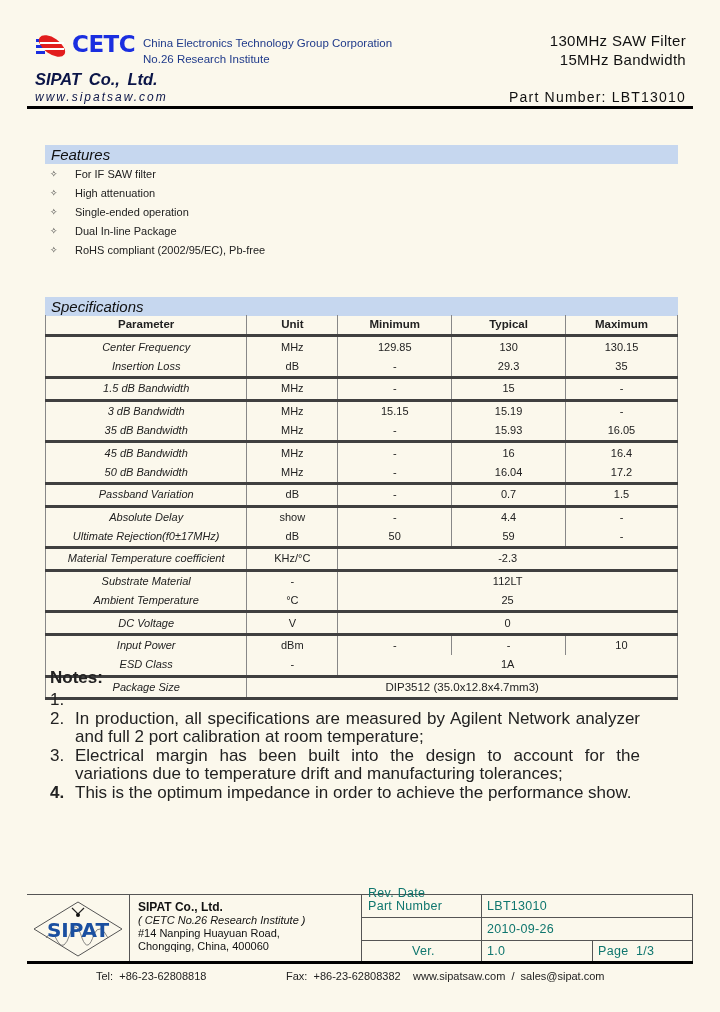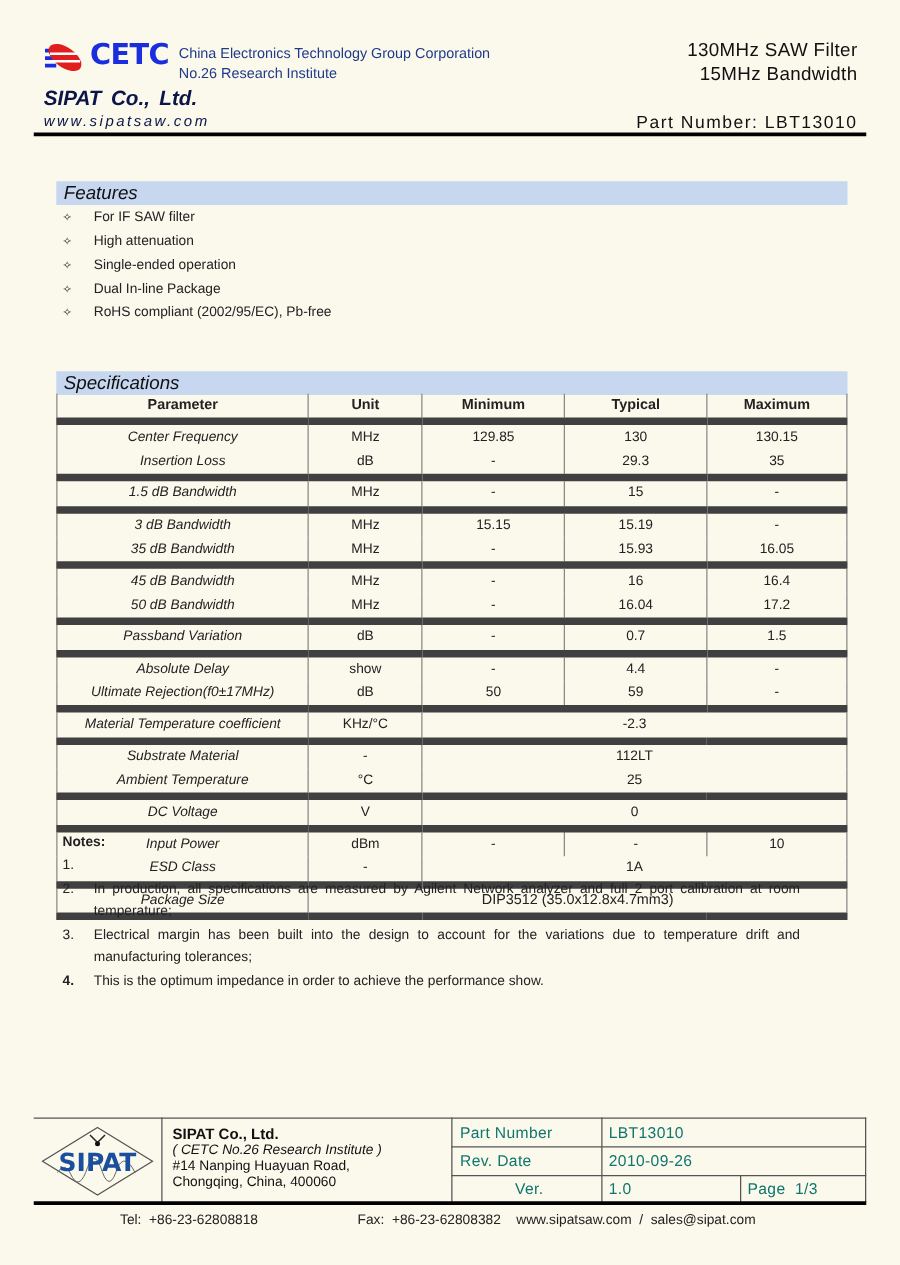--- a/index.html
+++ b/index.html
@@ -25,23 +25,23 @@
   table.spec { position: absolute; left: 45px; top: 315px; width: 633px; border-collapse: collapse; font-size: 11px; color: #222; }
   table.spec td, table.spec th { text-align: center; height: 19.4px; padding: 0; line-height: 19px; }
   table.spec th { font-weight: bold; font-size: 11.5px; }
   table.spec .param { font-style: italic; width: 202px; }
   table.spec .unit { width: 91px; }
   table.spec .min { width: 114px; }
   table.spec .typ { width: 114px; }
   table.spec .max { width: 112px; }
   .bl { border-left: 1px solid #888; }
   .br { border-right: 1px solid #888; }
-  .bb { border-bottom: 6px solid #404040; }
-  
-  .notes { left: 50px; top: 668px; width: 590px; font-size: 11px; color: #222; }
+  .bb { border-bottom: 3px solid #404040; }
+  
+  .notes { left: 50px; top: 668px; width: 590px; font-size: 17px; color: #222; }
   .notes-title { font-weight: bold; margin-bottom: 3px; }
   .note { display: flex; line-height: 18.5px; }
   .note .num { width: 25px; flex: none; }
   .note .txt { text-align: justify; }
   
   .footer-top-rule { left: 27px; top: 894px; width: 666px; height: 1px; background: #555; }
   .footer-bottom-rule { left: 27px; top: 961px; width: 666px; height: 3px; background: #000; }
   .footer-vline1 { left: 129px; top: 894px; width: 1px; height: 68px; background: #555; }
   .footer-vline2 { left: 361px; top: 894px; width: 1px; height: 68px; background: #555; }
   .footer-vline3 { left: 481px; top: 894px; width: 1px; height: 68px; background: #555; }
@@ -284,21 +284,21 @@
 
 <div class="abs addr">
   <div class="co">SIPAT Co., Ltd.</div>
   <div class="inst">( CETC No.26 Research Institute )</div>
   <div>#14 Nanping Huayuan Road,</div>
   <div>Chongqing, China, 400060</div>
 </div>
 
 <div class="abs ft-cell" style="left:368px; top:899px;">Part Number</div>
 <div class="abs ft-cell" style="left:487px; top:899px;">LBT13010</div>
-<div class="abs ft-cell" style="left:368px; top:922px;">Rev. Date</div>
+<div class="abs ft-cell" style="left:368px; top:886px;">Rev. Date</div>
 <div class="abs ft-cell" style="left:487px; top:922px;">2010-09-26</div>
 <div class="abs ft-cell" style="left:368px; top:944px;margin-left:44px;">Ver.</div>
 <div class="abs ft-cell" style="left:487px; top:944px;">1.0</div>
 <div class="abs ft-cell" style="left:598px; top:944px; white-space:pre;">Page  1/3</div>
 
 <div class="abs contact" style="left:96px; white-space:pre;">Tel:  +86-23-62808818</div>
 <div class="abs contact" style="left:256px; white-space:pre;padding-left:30px;">Fax:  +86-23-62808382</div>
 <div class="abs contact" style="left:413px; white-space:pre;">www.sipatsaw.com  /  sales@sipat.com</div>
 
 </body></html>

